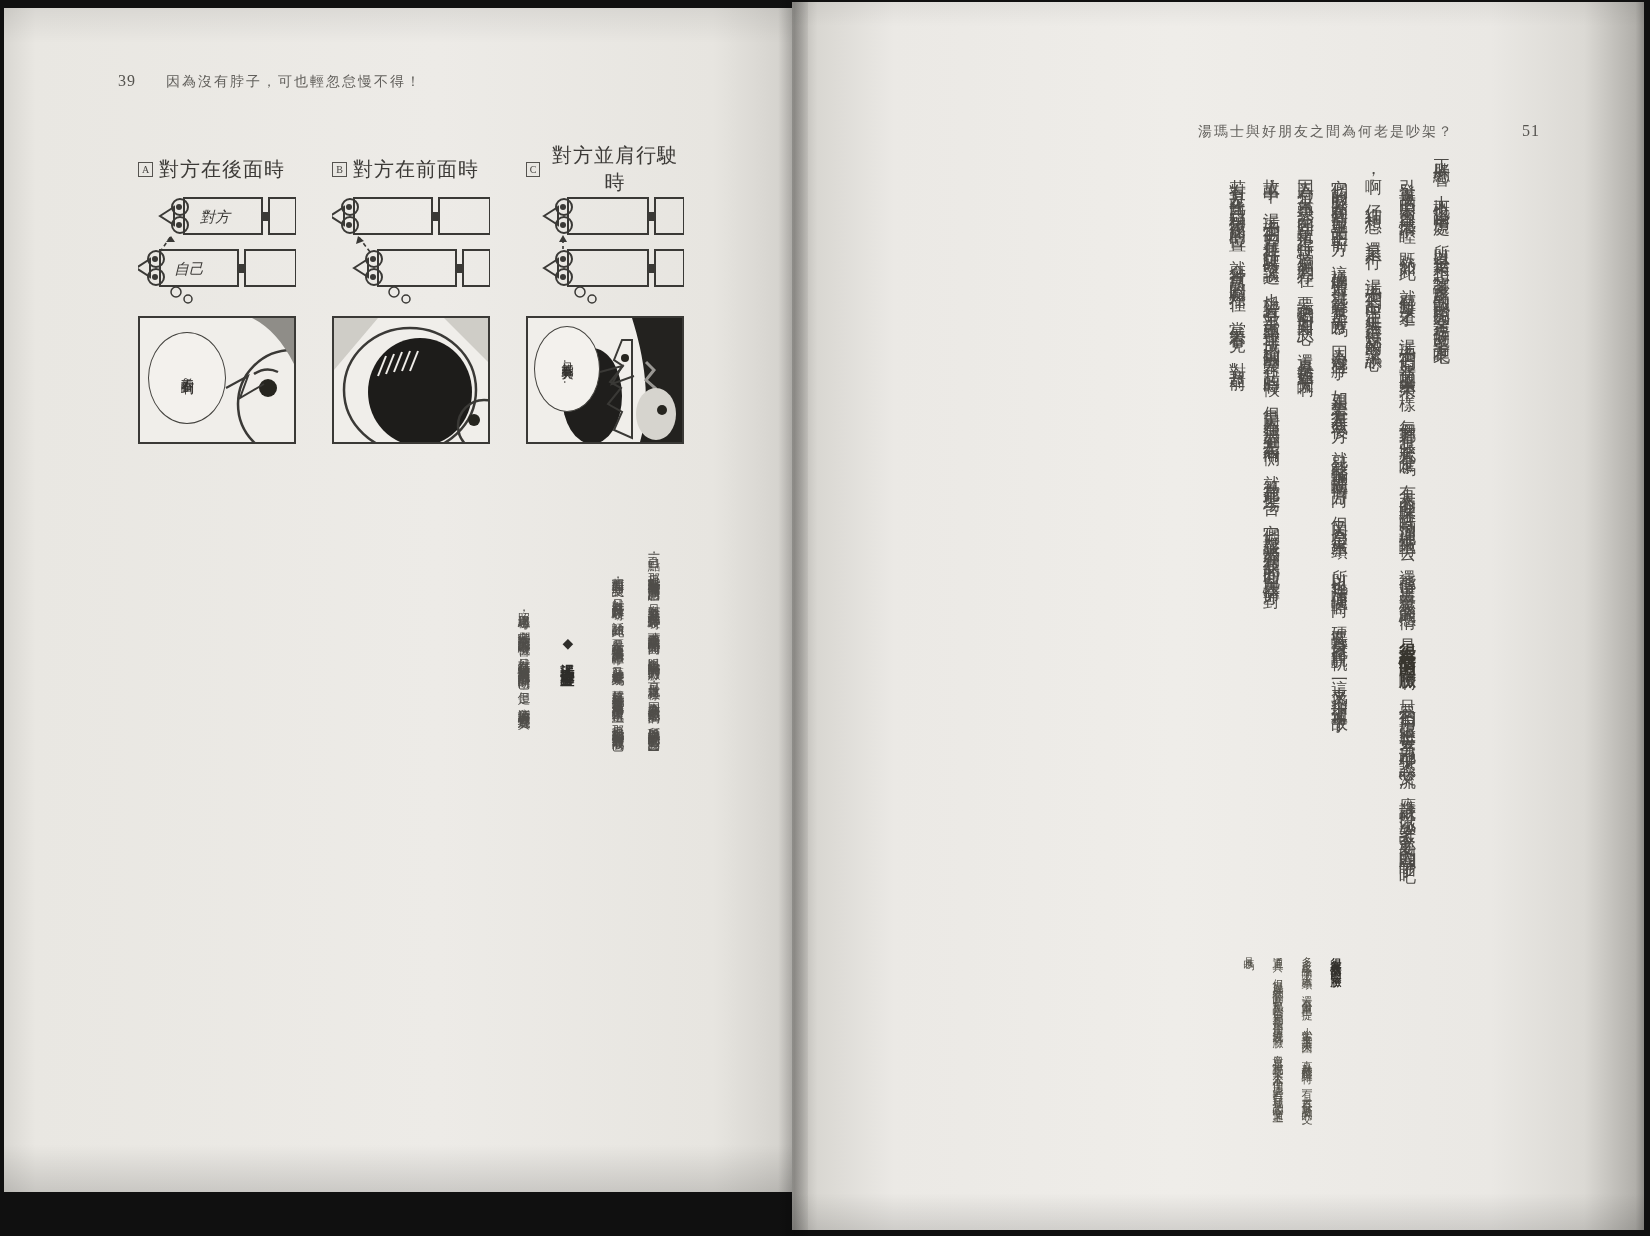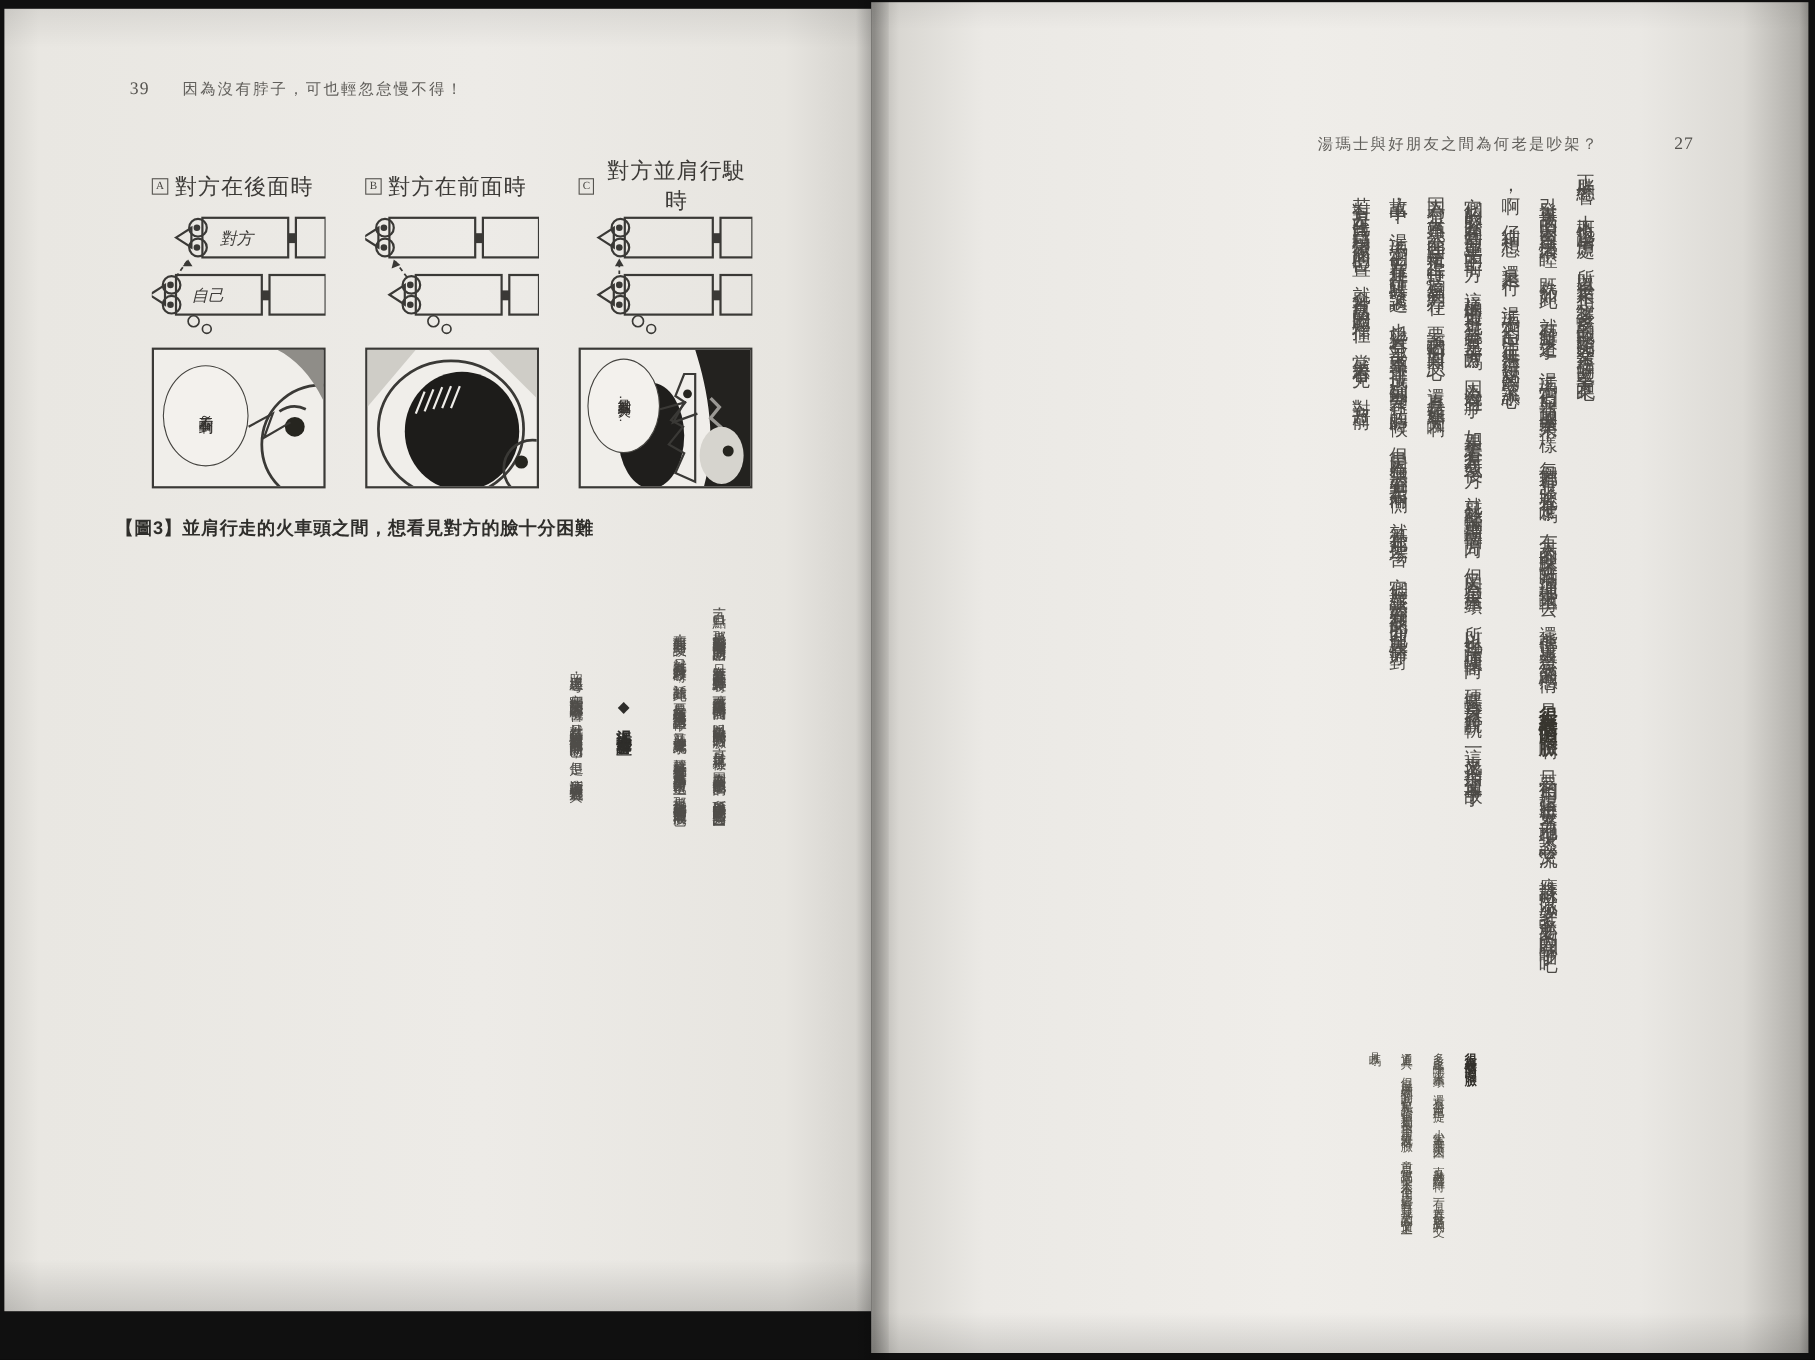--- a/index.html
+++ b/index.html
@@ -213,35 +213,34 @@
             <circle cx="97" cy="40" r="4" fill="#26251f"></circle>
           </svg>
           <div class="bubble" style="left:6px;top:8px;width:66px;height:86px;font-size:12px;line-height:19px;">只能看到鼻尖……</div>
           <svg width="40" height="30" viewBox="0 0 40 30" style="position:absolute;left:70px;top:46px;z-index:3;">
             <polyline points="2,8 24,2 14,20 36,12" class="ink" stroke-width="2"></polyline>
           </svg>
         </div>
       </div>
     </div>
 
-    <div class="fig-caption">【圖3】並肩行走的火車頭之間，想看見對方的臉十分困難</div>
 
     <div class="body-left vert">
       <p>自己一點，那也只能對著對方車體的側面講話而已。只有雙方分毫不差地並排行駛時，才有可能讓眼球用力轉向側面，以眼角餘光瞄到對方的臉，可是就算這樣，因為朋友的臉也是平面的，所以頂多只能瞄到它的鼻頭【圖3】。</p>
       <p class="indent">想要面對面交談，就只有雙方反向行駛時。話雖如此，要是在行駛途中為了講話而停車，又要被胖總管罵死了。就算正好雙方都停靠在火車站月台兩旁反向軌道上，那也只能互相看到對方的車屁股而已。</p>
       <div class="sec-head">◆湯瑪士改造計畫</div>
       <p class="indent">照這樣思考，它們能夠交流談天的唯一機會，就只有在行駛途中相對擦身而過的那一瞬間而已。但是，這所謂的機會到底是真</p>
     </div>
   </div>
 
   <div class="page page-right">
 
     <div class="runrow hdr-right">
       <span class="runhead">湯瑪士與好朋友之間為何老是吵架？</span>
-      <span class="pagenum">27</span>
+      <span class="pagenum">51</span>
     </div>
 
     <div class="body-right vert">
       <p>正胖總管，大概也沒啥用處。所以還是來想一想讓多多島的鐵路能夠安全運行的改革方案吧。</p>
       <p class="indent"><span>引發事故的原因來自感情不睦。既然如此，就有解決之道了。湯瑪士它們與普通的火車頭不一樣，每個都有一張臉孔不是嗎？有大大的眼珠子會咕溜溜地轉來轉去，還能傳達出喜怒哀樂的感情，是</span><b class="em">很有表情的一張臉</b><span>啊。只要它們用這張臉每天努力地聊天談心交流，應該就可以減少許多不必要的內鬨爭吵了吧。</span></p>
       <p class="indent">啊，仔細想想，還是不行。湯瑪士它們命中注定無法進行親密的交流談心！</p>
       <p class="indent">它們的臉緊貼在圓筒型車體的正前方，這樣的構造不就只能看見正前方嗎？因為沒有脖子，如果想看看左右或後方，就只能整輛車體轉個方向，但又因為是火車頭，所以也無法隨便轉向，硬要轉身就會脫軌，這一來又增加交通事故了。</p>
       <p class="indent">因為有「火車頭只能在固定軌道上行駛」這層制約存在，要讓它們面對面交心，還真是難如登天啊。</p>
       <p class="indent">故事中，湯瑪士它們曾在並排行駛時交談過，也曾經有全部火車頭並排成一橫列團聚在一起的時候。但是因為無法看到左右兩側，就算在那些場合，它們應該無法看到彼此的面孔與表情才對。</p>
       <p class="indent">若對方是在比自己稍微後面的位置，就會被自己的臉頰擋住，當然看不見；對方超前</p>

